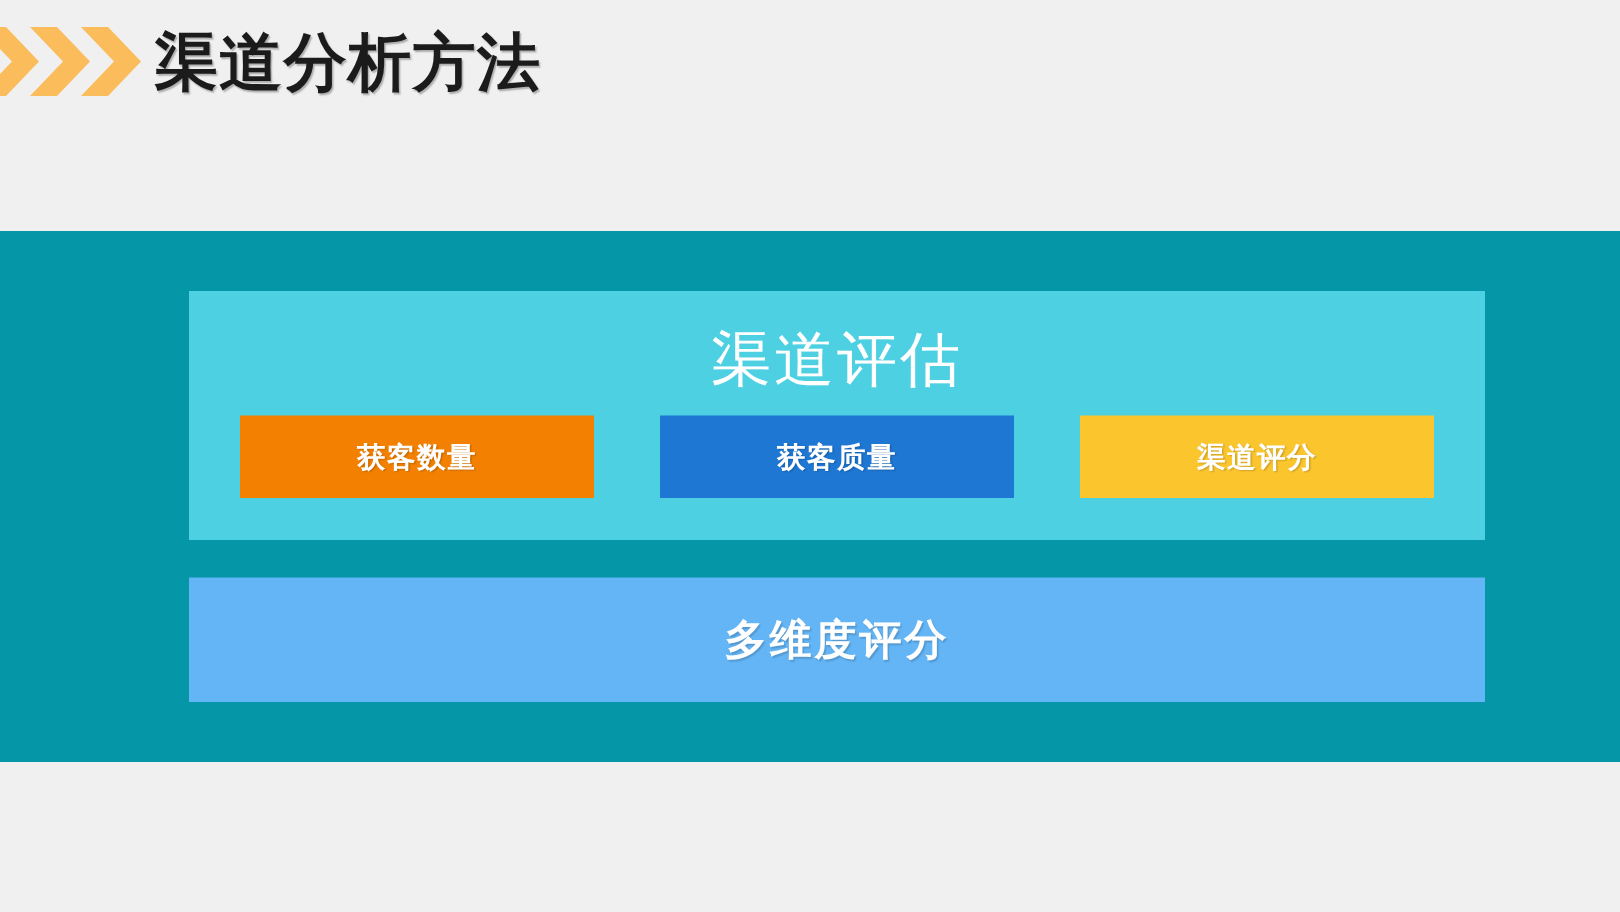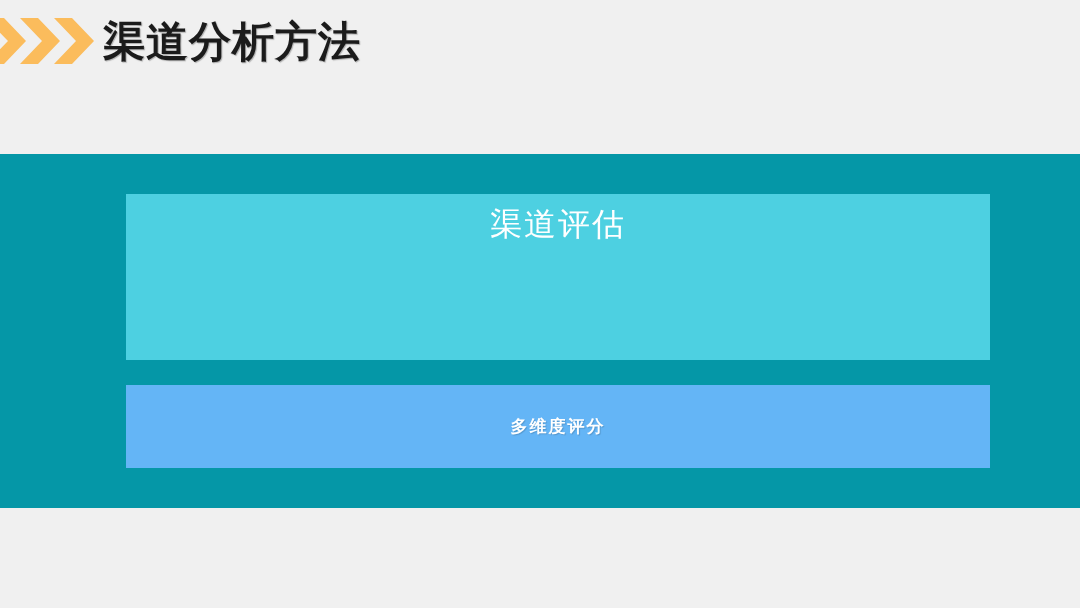--- a/index.html
+++ b/index.html
@@ -70,25 +70,25 @@
     position: absolute;
     left: 126px;
     top: 40px;
     width: 864px;
     height: 166px;
     background: #4dd0e1;
   }
   .cyan-panel-title {
     position: absolute;
     left: 0;
-    top: 2px;
+    top: 18px;
     width: 864px;
     text-align: center;
     color: #ffffff;
-    font-size: 32px;
+    font-size: 40px;
     font-weight: 400;
     letter-spacing: 2px;
     line-height: 56px;
     white-space: nowrap;
   }
 
   
   .boxes-row {
     position: absolute;
     left: 34px;
@@ -119,21 +119,21 @@
     top: 231px;
     width: 864px;
     height: 83px;
     background: #64b5f6;
     display: flex;
     align-items: center;
     justify-content: center;
   }
   .bottom-bar-label {
     color: #ffffff;
-    font-size: 17px;
+    font-size: 28px;
     font-weight: bold;
     letter-spacing: 2px;
     white-space: nowrap;
     text-shadow: 1px 1px 1px rgba(0,0,0,0.16);
   }
 </style>
 </head>
 <body>
 
 <div class="slide-header">
@@ -157,18 +157,29 @@
   </div>
 
   <div class="slide-title">渠道分析方法</div>
 </div>
 
 <div class="teal-band">
 
   <div class="cyan-panel">
     <div class="cyan-panel-title">渠道评估</div>
 
+    <div class="boxes-row">
+      <div class="opt-box" style="background:#f38000">
+        <span>获客数量</span>
+      </div>
+      <div class="opt-box" style="background:#1e77d3">
+        <span>获客质量</span>
+      </div>
+      <div class="opt-box" style="background:#fbc52d">
+        <span>渠道评分</span>
+      </div>
+    </div>
   </div>
 
   <div class="bottom-bar">
     <span class="bottom-bar-label">多维度评分</span>
   </div>
 </div>
 
 </body></html>

